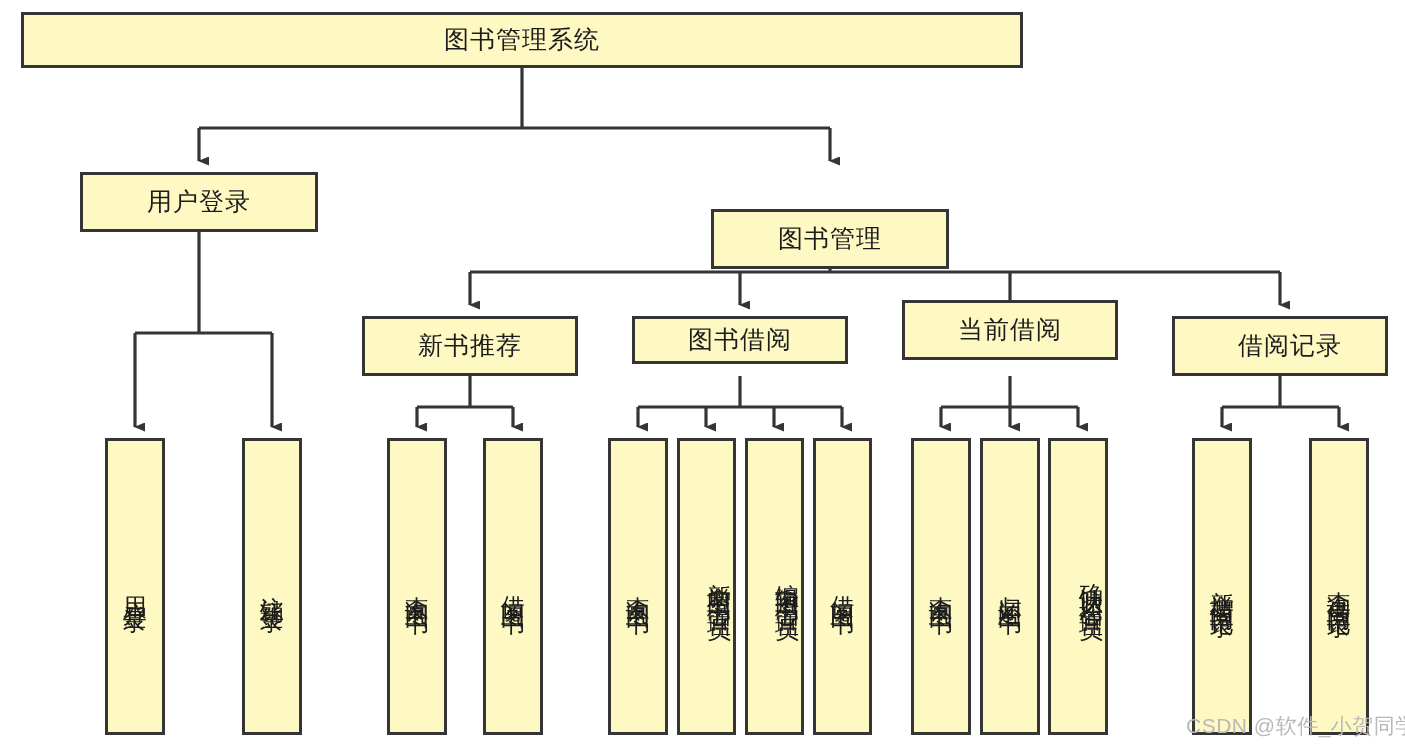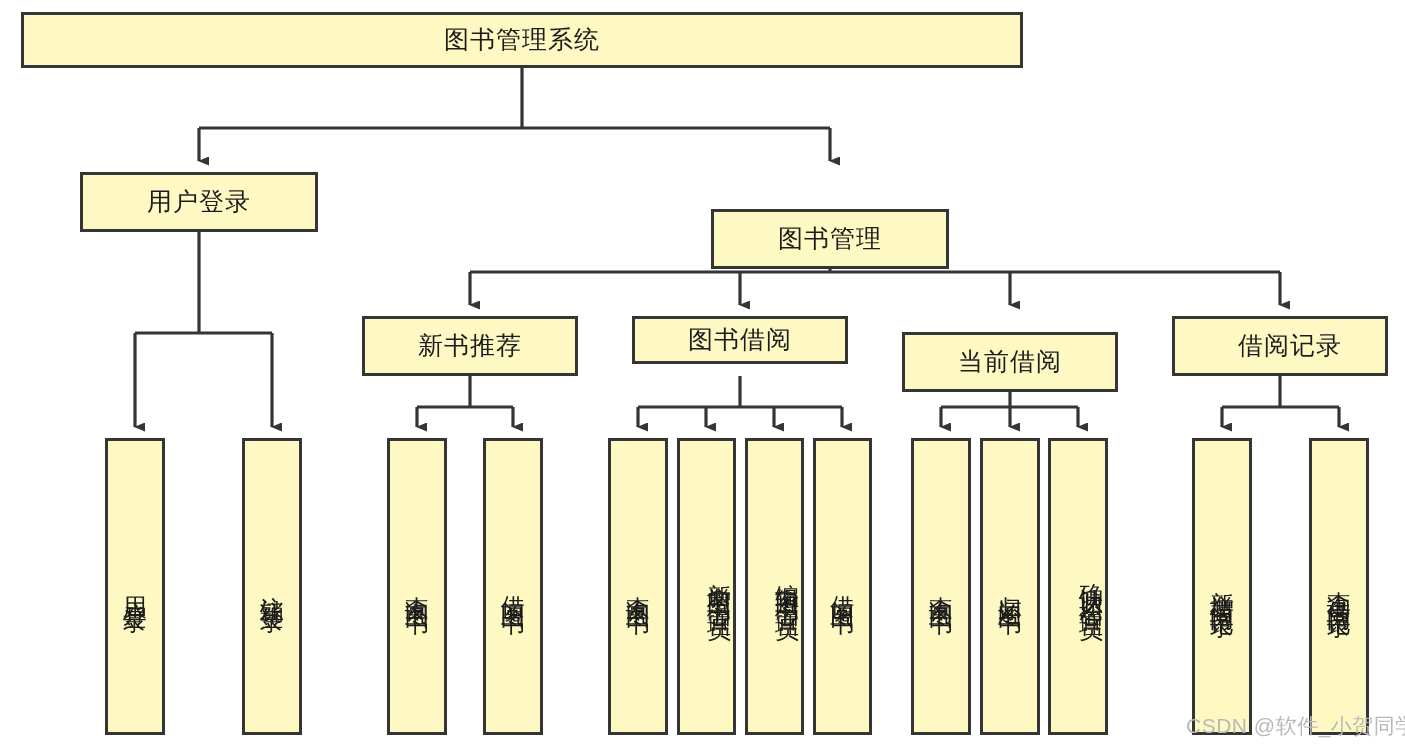--- a/index.html
+++ b/index.html
@@ -141,21 +141,21 @@
   </div>
 
   <div class="node node-h" style="left:362px; top:316px; width:216px; height:60px;text-align:right;">
     <span class="node-label">新书推荐</span>
   </div>
 
   <div class="node node-h" style="left:632px; top:316px; width:216px; height:48px;">
     <span class="node-label">图书借阅</span>
   </div>
 
-  <div class="node node-h" style="left:902px; top:332px; width:216px; height:60px;text-align:right;">
+  <div class="node node-h" style="left:902px; top:300px; width:216px; height:60px;text-align:right;">
     <span class="node-label">当前借阅</span>
   </div>
 
   <div class="node node-h" style="left:1172px; top:316px; width:216px; height:60px;padding-left:20px;">
     <span class="node-label">借阅记录</span>
   </div>
 
   <div class="node node-v centered" style="left:105px; top:438px; width:60px; height:297px;">
     <span class="node-label">用户登录</span>
   </div>

